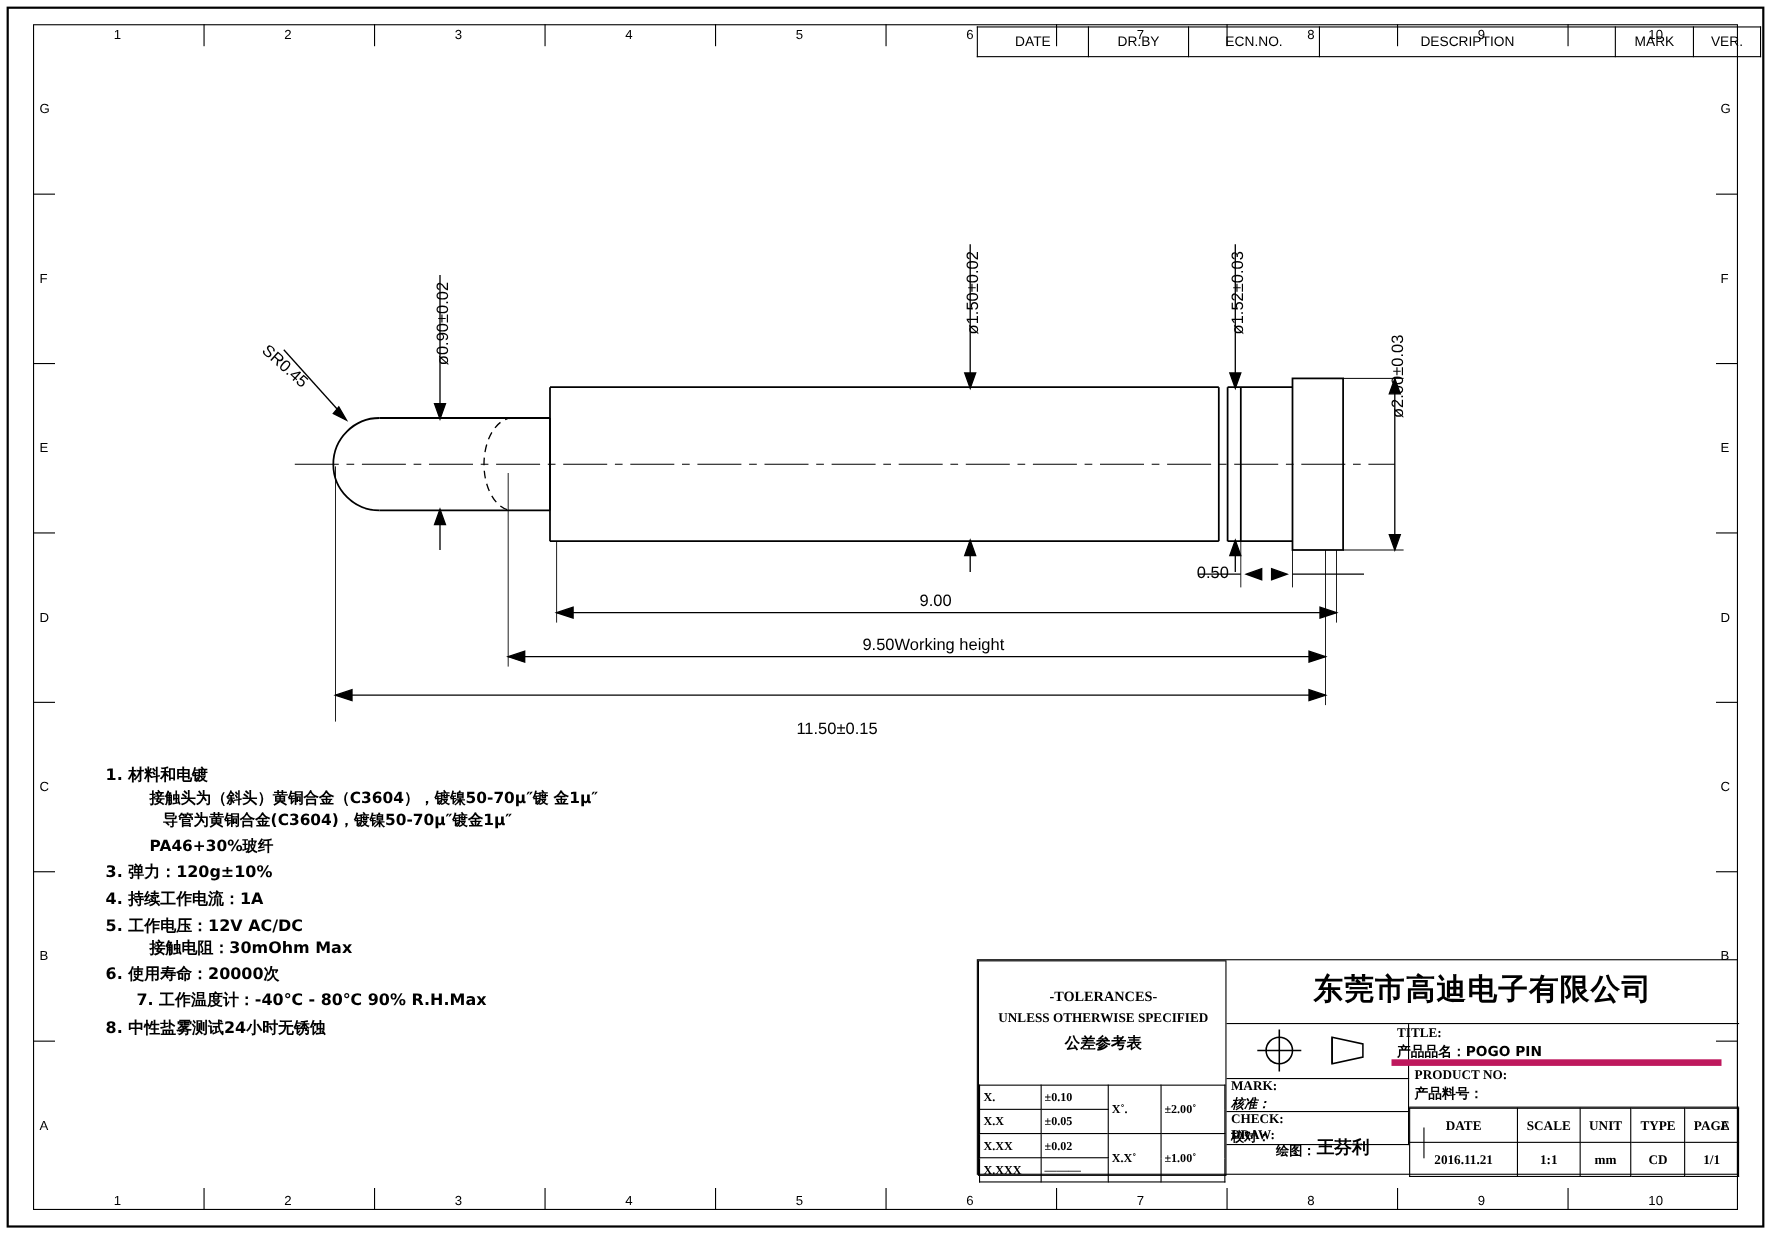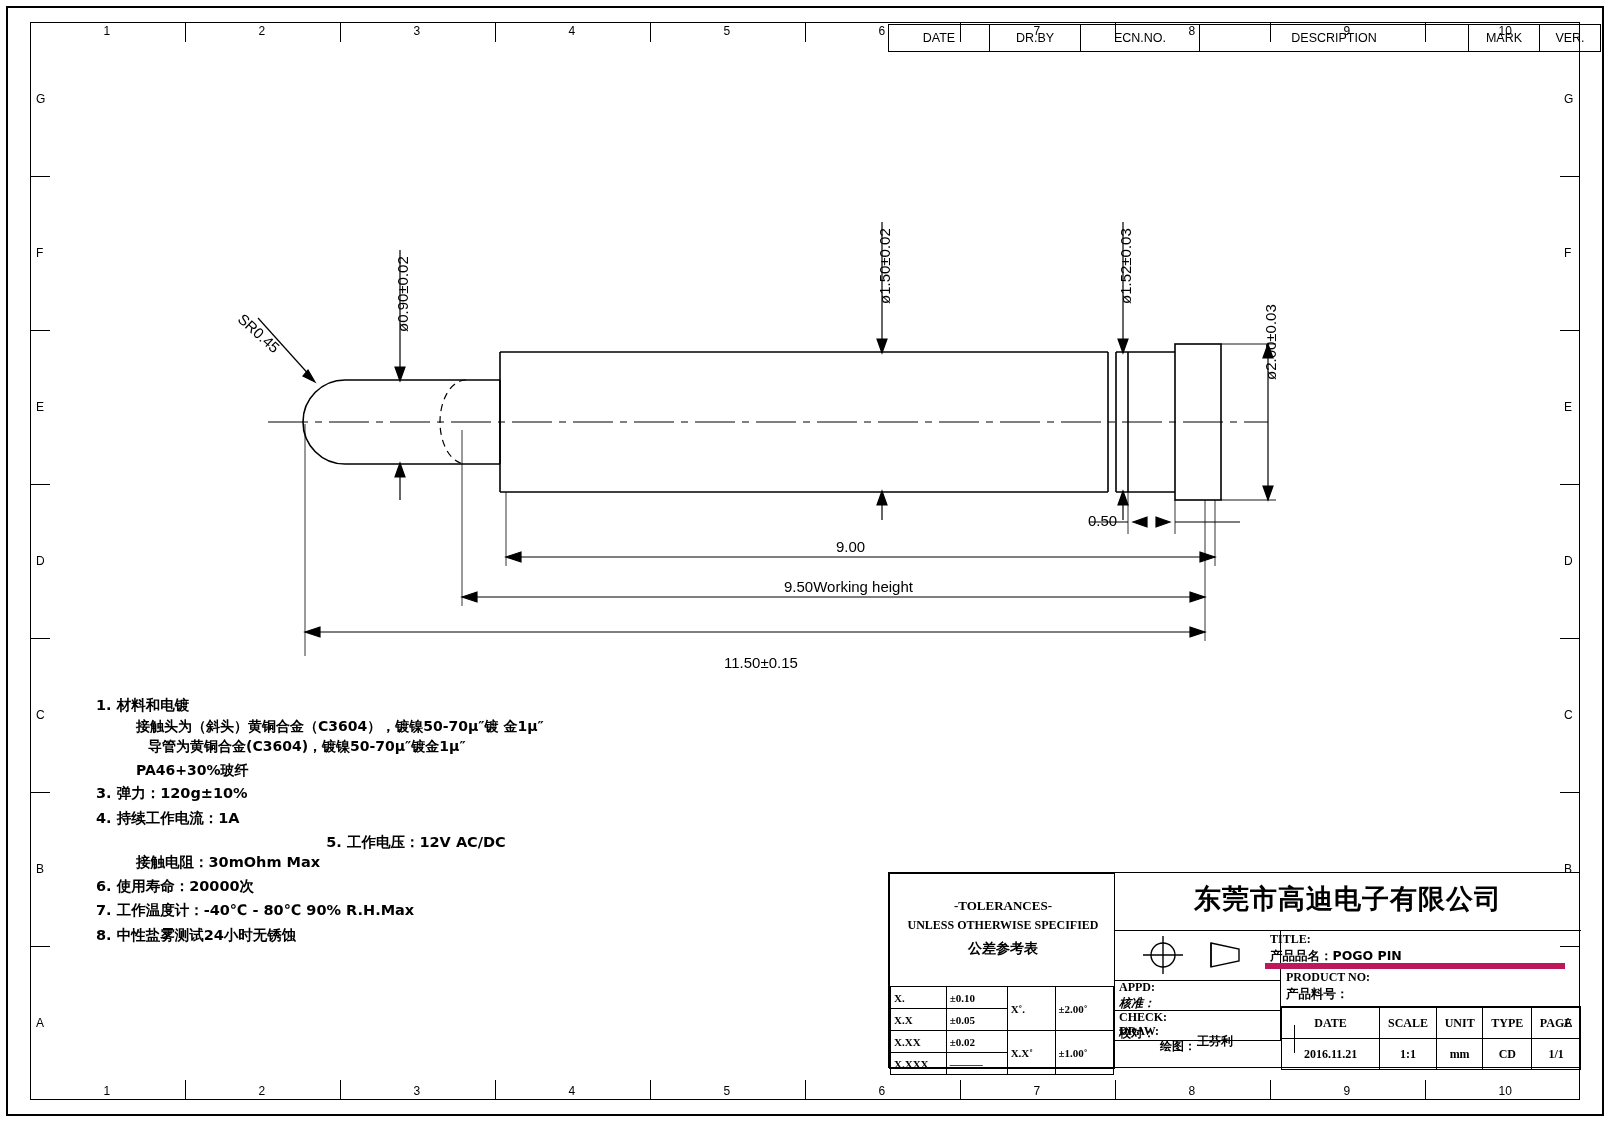--- a/index.html
+++ b/index.html
@@ -217,24 +217,24 @@
 
   <div class="txt dimtxt" style="left:724px;top:614px;margin-top:40px;">11.50±0.15</div>
 
   <div class="abs notes cn" style="left:96px;top:698px;width:640px;">
     <div class="bold" style="margin-bottom:6px;">1. 材料和电镀</div>
     <div class="bold" style="margin-left:40px;margin-bottom:5px;font-size:14px;">接触头为（斜头）黄铜合金（C3604），镀镍50-70μ″镀 金1μ″</div>
     <div class="bold" style="margin-left:52px;margin-bottom:9px;font-size:14px;">导管为黄铜合金(C3604)，镀镍50-70μ″镀金1μ″</div>
     <div class="bold" style="margin-left:40px;margin-bottom:9px;font-size:14px;">PA46+30%玻纤</div>
     <div class="bold" style="margin-bottom:9px;">3. 弹力：120g±10%</div>
     <div class="bold" style="margin-bottom:9px;">4. 持续工作电流：1A</div>
-    <div class="bold" style="margin-bottom:5px;text-align:center;">5. 工作电压：12V AC/DC</div>
+    <div class="bold" style="margin-bottom:5px;">5. 工作电压：12V AC/DC</div>
     <div class="bold" style="margin-left:40px;margin-bottom:9px;">接触电阻：30mOhm Max</div>
     <div class="bold" style="margin-bottom:9px;">6. 使用寿命：20000次</div>
-    <div class="bold" style="margin-bottom:9px;">7. 工作温度计：-40℃ - 80℃  90% R.H.Max</div>
+    <div class="bold" style="margin-bottom:9px;margin-left:28px;">7. 工作温度计：-40℃ - 80℃  90% R.H.Max</div>
     <div class="bold" style="margin-bottom:4px;">8. 中性盐雾测试24小时无锈蚀</div>
   </div>
 
   <div class="abs tb" style="left:888px;top:872px;width:692px;height:196px;">
 
     <div class="abs tb" style="left:0;top:0;width:226px;height:196px;">
       <div class="txt ctr" style="left:0;top:24px;width:226px;font-size:13px;font-weight:bold;font-family:'Liberation Serif',serif;">-TOLERANCES-</div>
       <div class="txt ctr" style="left:0;top:44px;width:226px;font-size:12px;font-weight:bold;font-family:'Liberation Serif',serif;">UNLESS OTHERWISE SPECIFIED</div>
       <div class="txt ctr cn" style="left:0;top:66px;width:226px;font-size:14px;font-weight:bold;">公差参考表</div>
 
@@ -284,31 +284,31 @@
       <div class="txt" style="left:5px;top:1px;font-size:12px;font-weight:bold;font-family:'Liberation Serif',serif;">TITLE:</div>
       <div class="txt cn" style="left:5px;top:17px;font-size:12.5px;font-weight:bold;">产品品名：POGO PIN</div>
     </div>
 
     <div class="abs" style="left:392px;top:96px;width:300px;height:38px;border-bottom:1px solid #000;box-sizing:border-box;">
       <div class="txt" style="left:5px;top:1px;font-size:12px;font-weight:bold;font-family:'Liberation Serif',serif;">PRODUCT NO:</div>
       <div class="txt cn" style="left:5px;top:17px;font-size:12.5px;font-weight:bold;">产品料号：</div>
     </div>
 
     <div class="abs" style="left:226px;top:108px;width:166px;height:30px;border-bottom:1px solid #000;border-right:1px solid #000;box-sizing:border-box;">
-      <div class="txt" style="left:4px;top:-1px;font-size:12px;font-weight:bold;font-family:'Liberation Serif',serif;">APPD:</div>
+      <div class="txt" style="left:4px;top:-1px;font-size:12px;font-weight:bold;font-family:'Liberation Serif',serif;">MARK:</div>
       <div class="txt cn" style="left:4px;top:14px;font-size:12px;font-weight:bold;font-style:italic;">核准：</div>
     </div>
     <div class="abs" style="left:226px;top:138px;width:166px;height:30px;border-bottom:1px solid #000;border-right:1px solid #000;box-sizing:border-box;">
       <div class="txt" style="left:4px;top:-1px;font-size:12px;font-weight:bold;font-family:'Liberation Serif',serif;">CHECK:</div>
       <div class="txt cn" style="left:4px;top:14px;font-size:12px;font-weight:bold;">校对：</div>
     </div>
     <div class="abs" style="left:226px;top:152px;width:180px;height:28px;border-right:1px solid #000;box-sizing:border-box;">
       <div class="txt" style="left:4px;top:-1px;font-size:12px;font-weight:bold;font-family:'Liberation Serif',serif;">DRAW:</div>
       <div class="txt cn" style="left:4px;top:13px;font-size:12px;font-weight:bold;padding-left:41px;">绘图：</div>
-      <div class="txt cn" style="left:82px;top:8px;font-size:12px;font-weight:bold;">王芬利</div>
+      <div class="txt cn" style="left:82px;top:8px;font-size:16px;font-weight:bold;">王芬利</div>
     </div>
 
     <div class="abs" style="left:392px;top:134px;width:300px;height:62px;box-sizing:border-box;">
       <table class="tbl" style="width:300px;font-family:'Liberation Serif',serif;font-weight:bold;font-size:12px;border-collapse:collapse;">
         <tbody>
             <tr>
           <td style="width:108px;height:28px;text-align:center;border-top:1px solid #000;">DATE</td>
           <td style="width:54px;text-align:center;border-top:1px solid #000;">SCALE</td>
           <td style="width:44px;text-align:center;border-top:1px solid #000;">UNIT</td>
           <td style="width:46px;text-align:center;border-top:1px solid #000;">TYPE</td>

